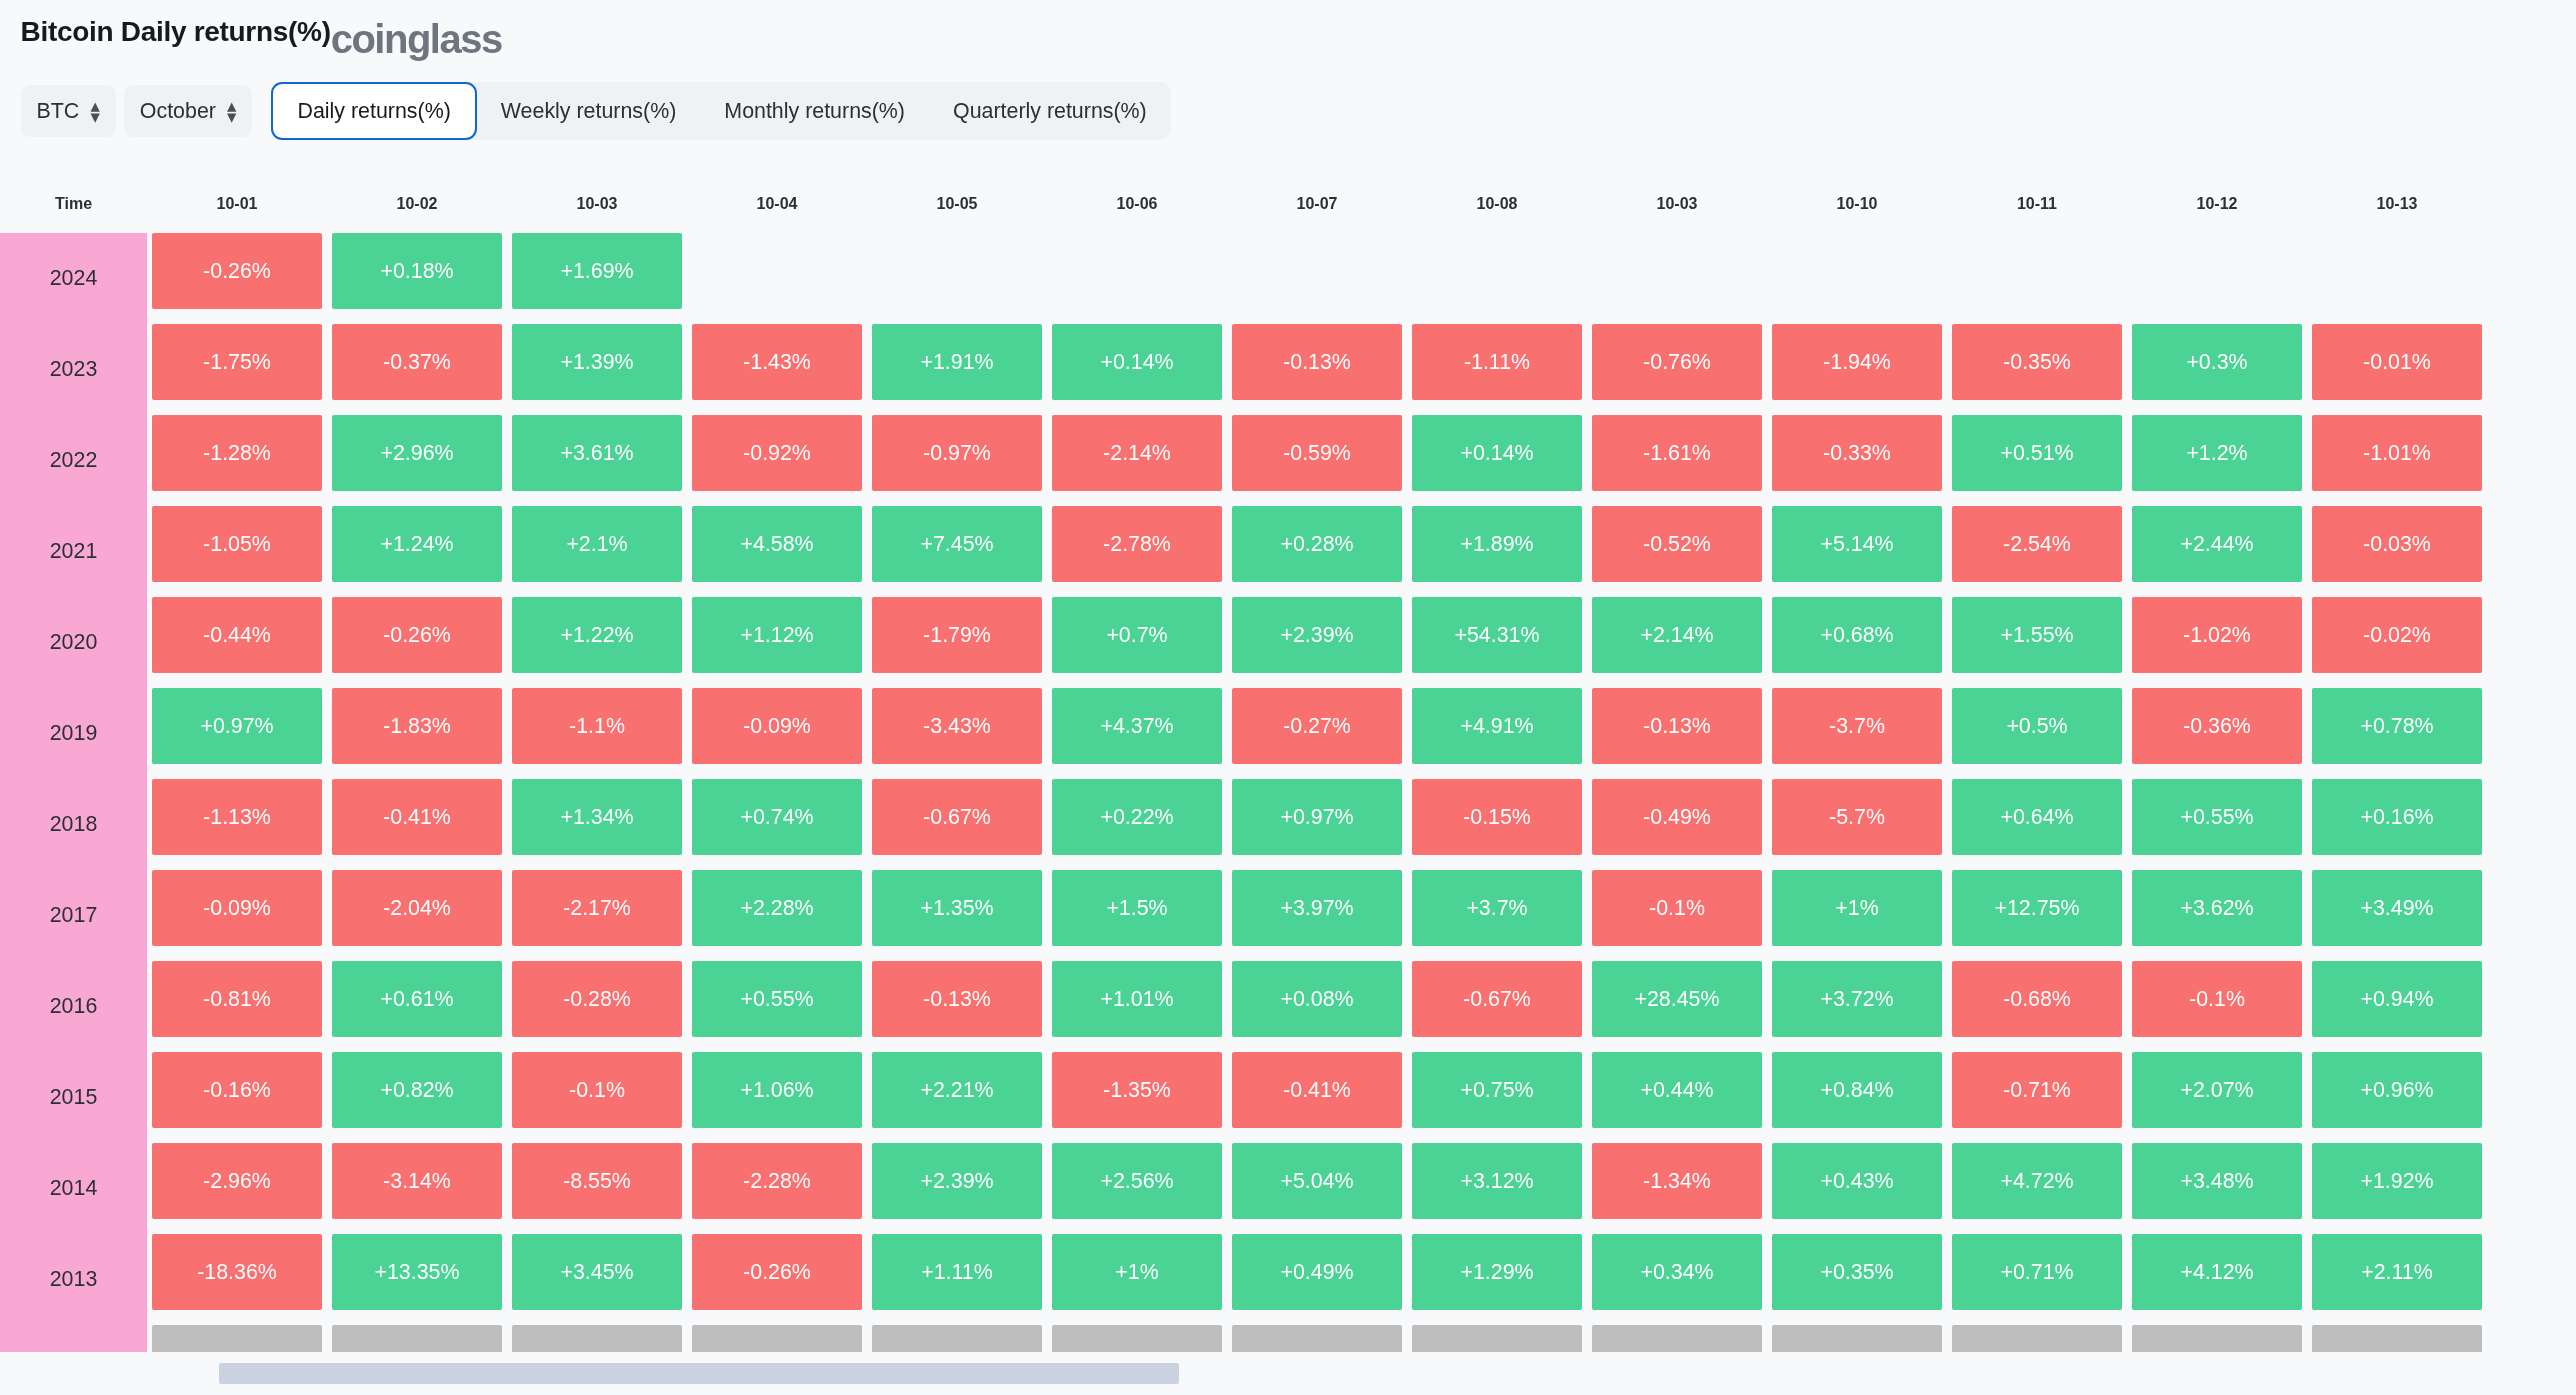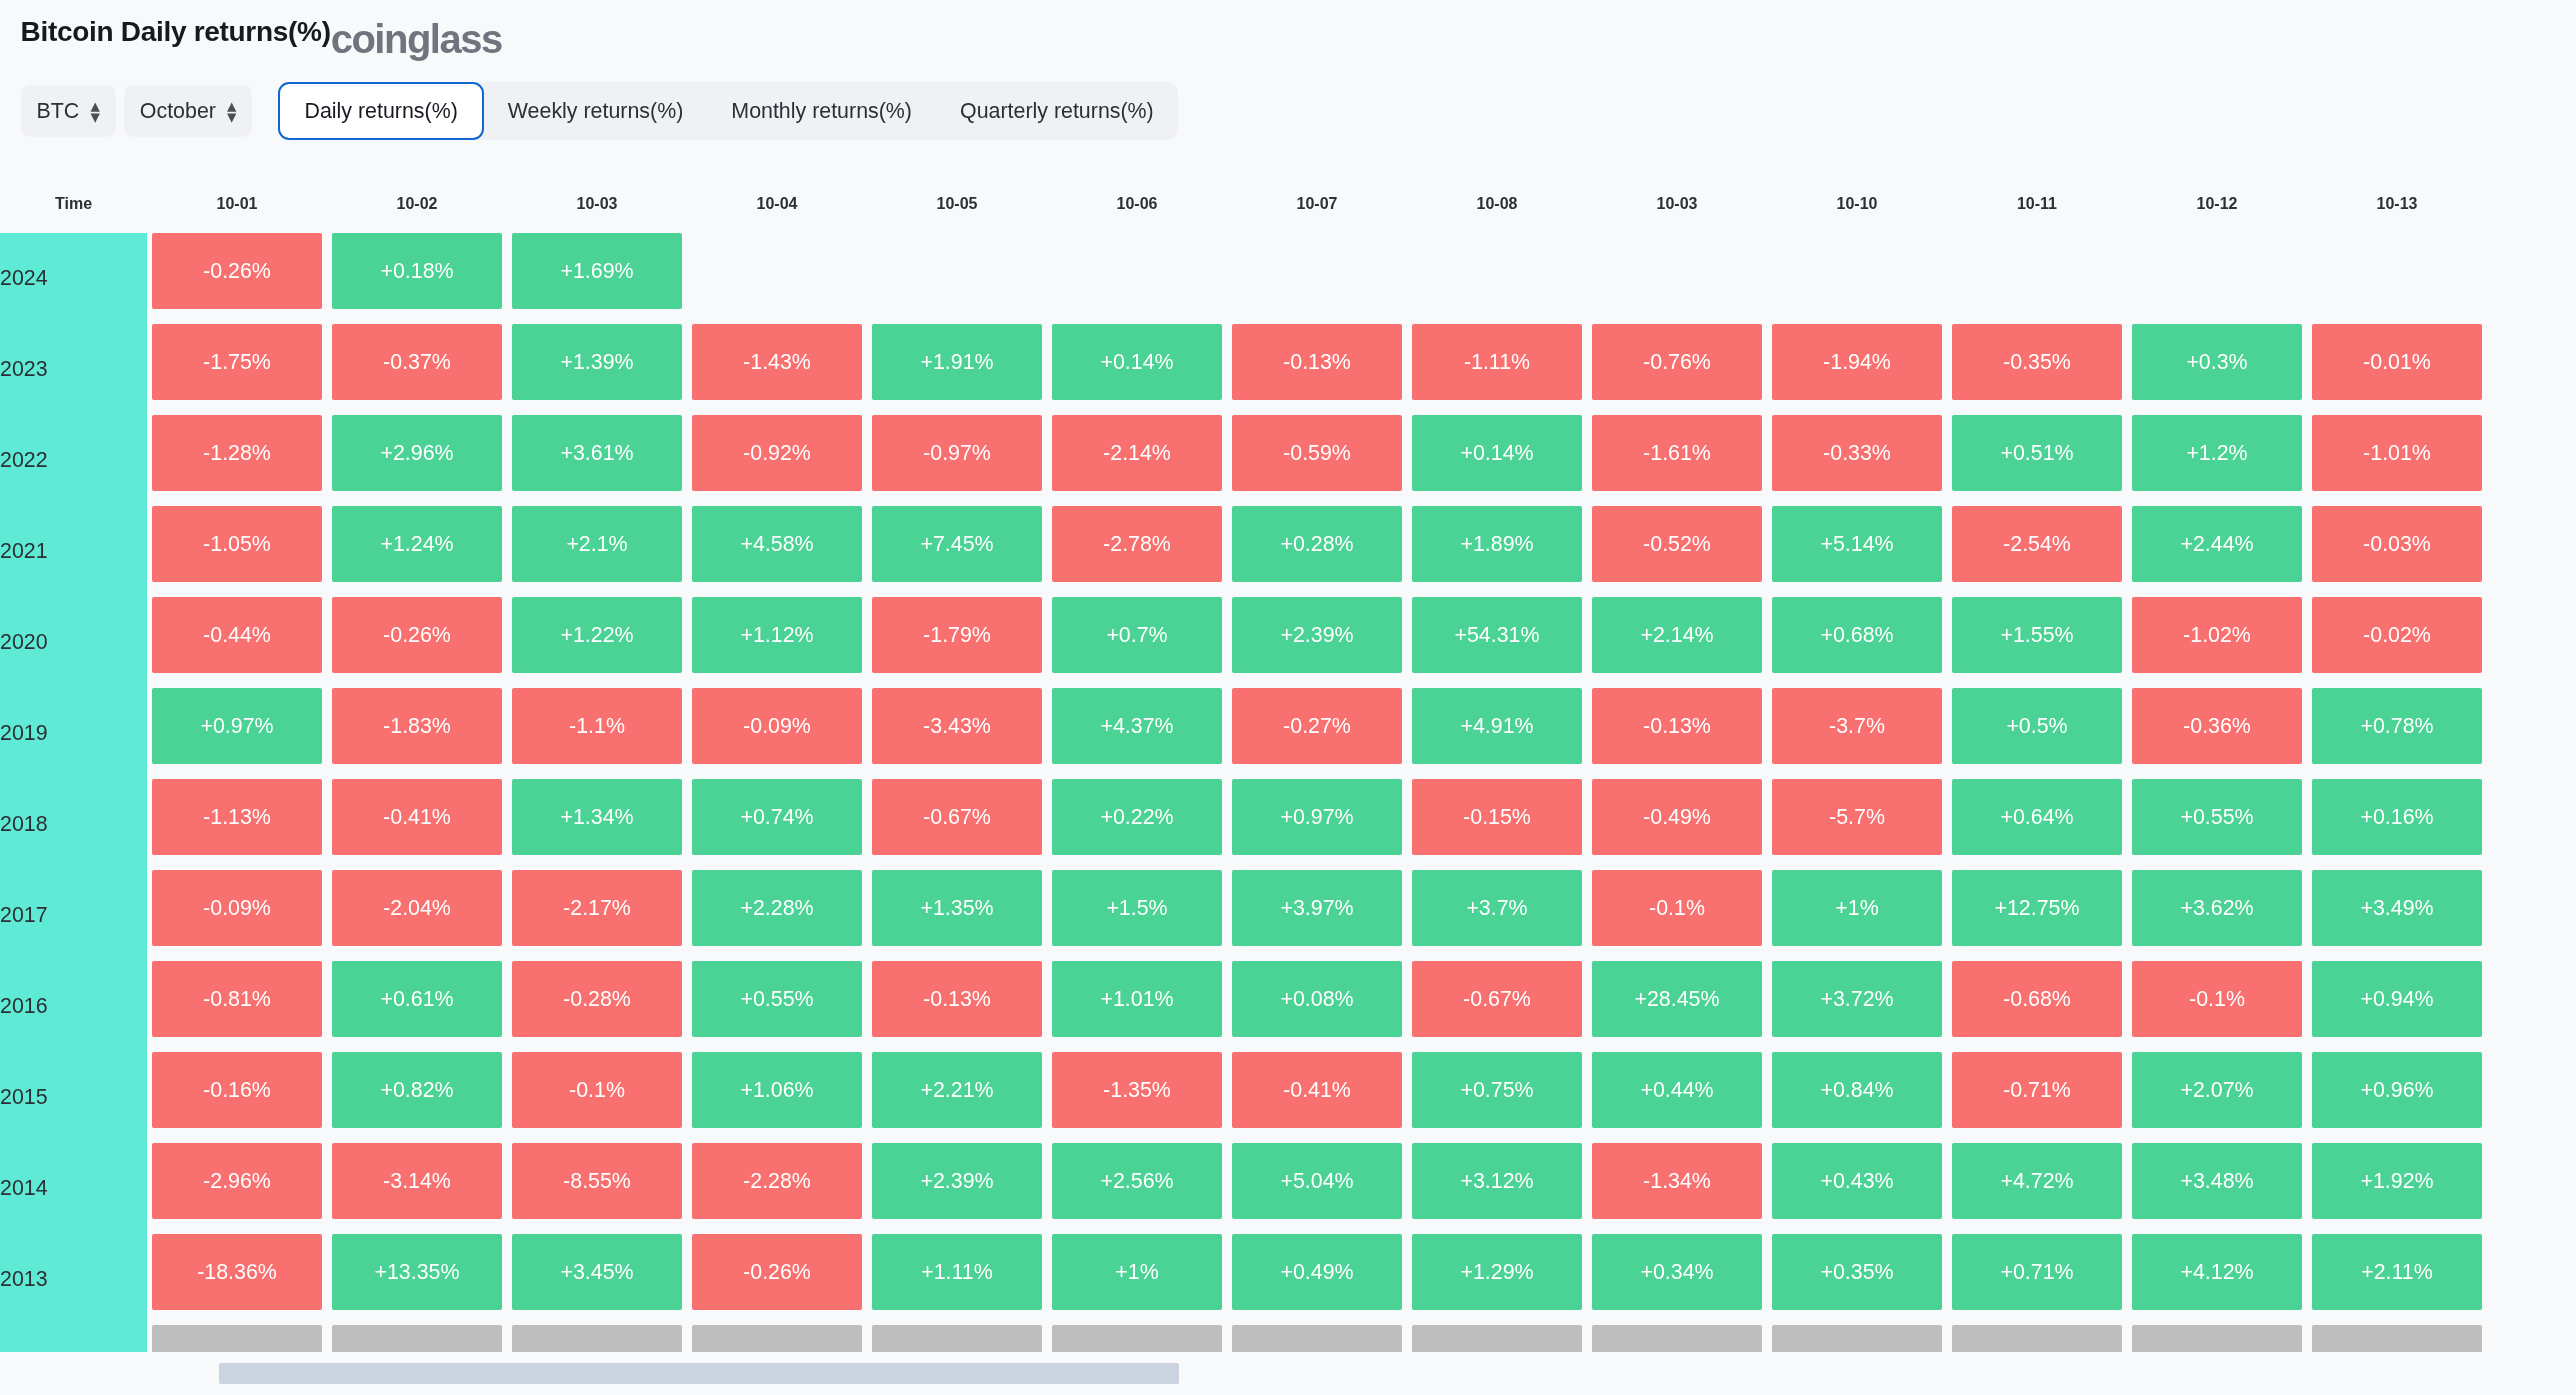--- a/index.html
+++ b/index.html
@@ -33,21 +33,21 @@
     height: 52px; padding: 0 16px;
     font-size: 21.4px; color: #2B2F36; cursor: pointer;
     border: none;
   }
   .stepper { display: inline-flex; flex-direction: column; line-height: 0.62; font-size: 18.6px; color: #4A4F57; }
   .stepper span { display: block; }
 
   .tabstrip {
     display: flex; align-items: center;
     background: #EFF1F5; border-radius: 11.2px;
-    height: 58px; padding: 0; margin-left: 18px;
+    height: 58px; padding: 0; margin-left: 11px;
   }
   .tab {
     display: flex; align-items: center; justify-content: center;
     height: 58px; padding: 0 24px;
     font-size: 21.4px; color: #2B2F36; cursor: pointer;
     white-space: nowrap; border-radius: 11.2px;
     background: transparent; border: none;
   }
   .tab.active {
     background: #FFFFFF;
@@ -72,22 +72,22 @@
     height: 58px;
     font-size: 16px; font-weight: bold; color: #2B2F36;
     text-align: center; vertical-align: middle;
     background: #F8F9FA;
   }
   thead th.th-time { text-align: center; }
 
   tbody td.rowlabel {
     height: 91px;
     font-size: 21.4px; color: #2B2F36;
-    vertical-align: middle;
-    background: #5eead4;
+    text-align: center; vertical-align: middle;
+    background: #f9a8d4;
   }
   .cellbox {
     height: 76px; margin: 0 4.7px 15px 4.7px;
     display: flex; align-items: center; justify-content: center;
     color: #FFFFFF; font-size: 21.4px; font-weight: 500;
     border-radius: 1.9px;
   }
   td.cell { vertical-align: top; }
   .c-up   { background: #4BD295; }
   .c-down { background: #F8706F; }

